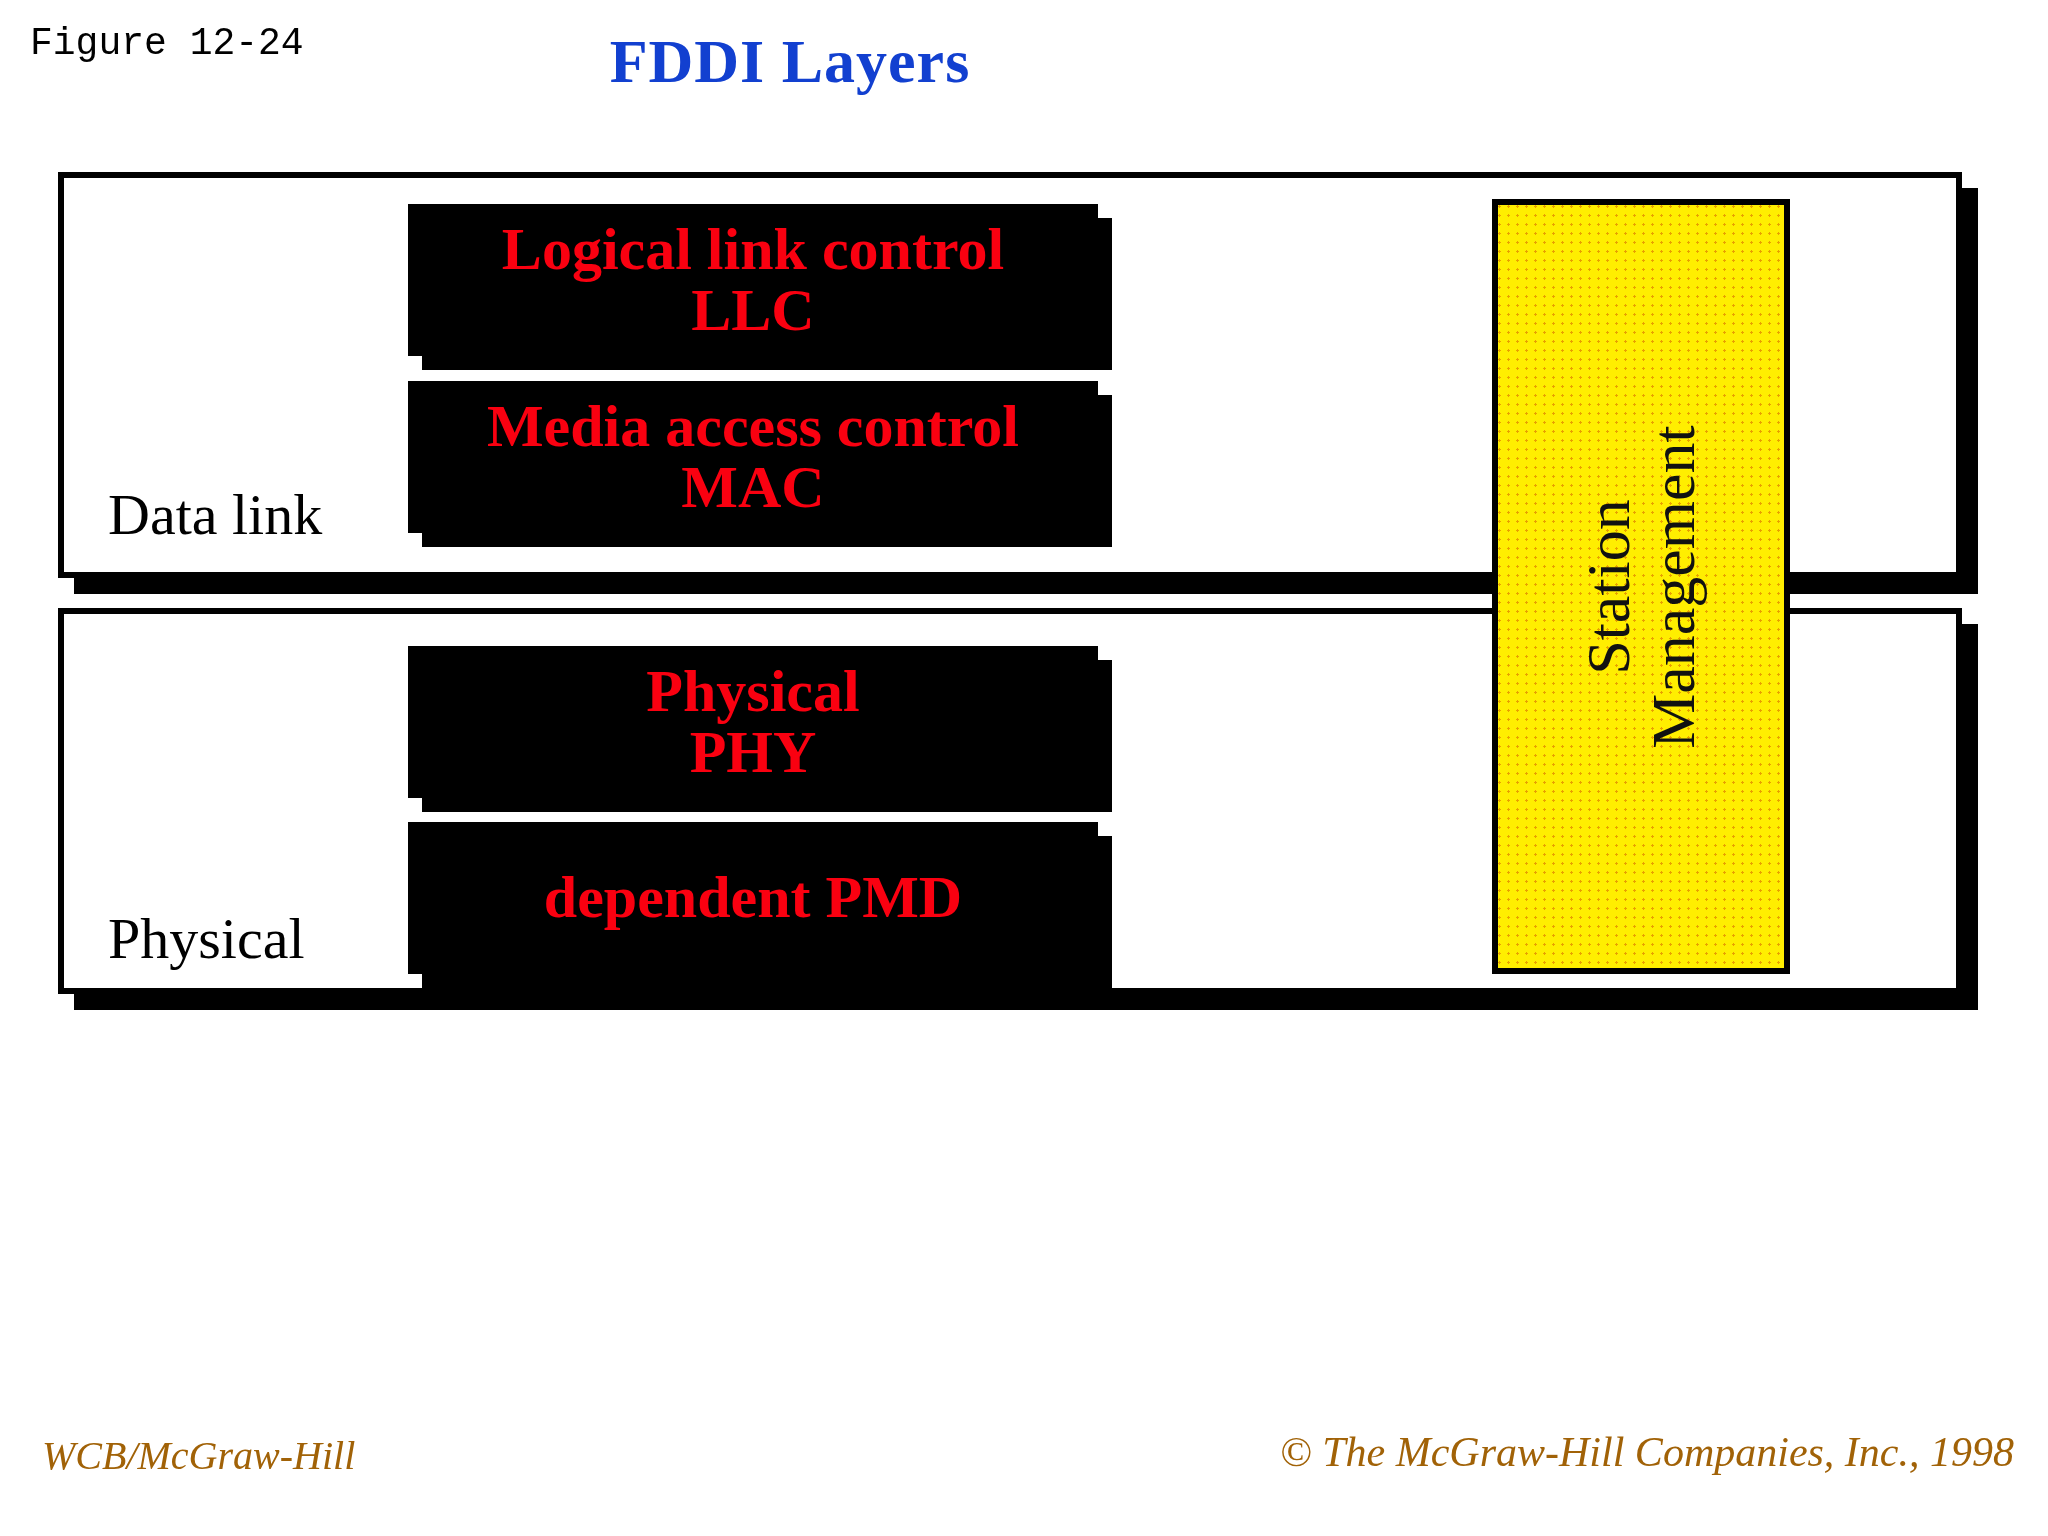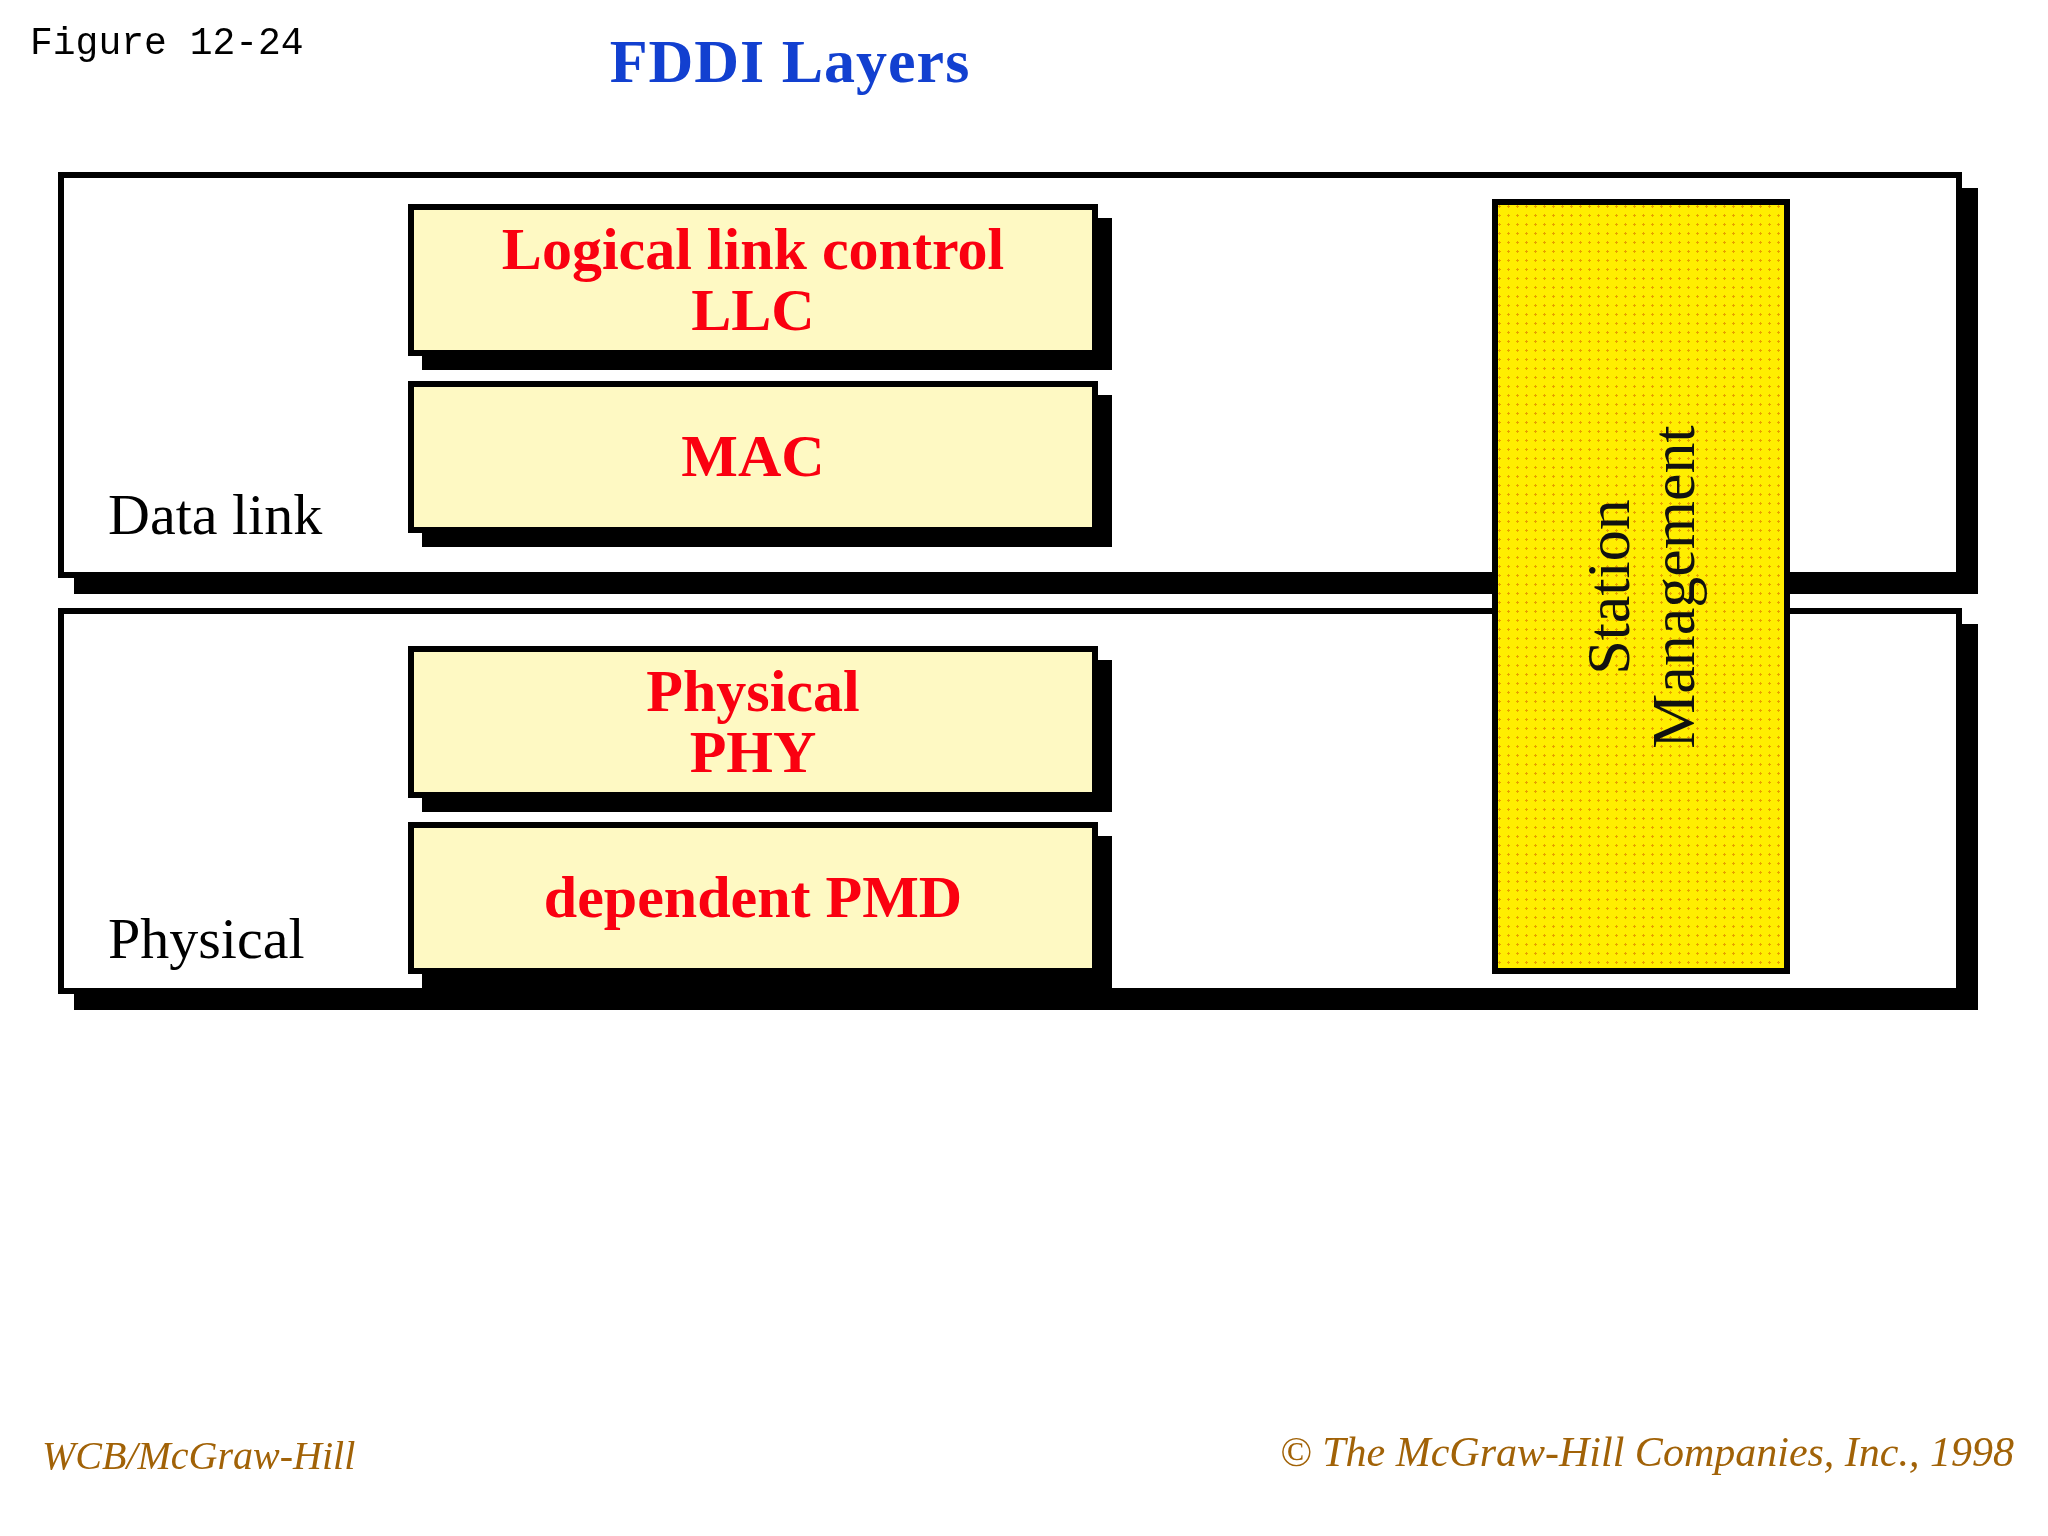--- a/index.html
+++ b/index.html
@@ -47,21 +47,21 @@
     background: #000000;
   }
   .panel {
     position: absolute;
     background: #ffffff;
     border: 6px solid #000000;
     box-sizing: border-box;
   }
   .inner-box {
     position: absolute;
-    background: #fef9c3;
+    background: #000000;
     border: 6px solid #000000;
     box-sizing: border-box;
     display: flex;
     flex-direction: column;
     align-items: center;
     justify-content: center;
   }
   .inner-box .line {
     color: #fa0010;
     font-weight: bold;
@@ -131,20 +131,21 @@
 <div class="layer-label" style="left:108px; top:481px;">Data link</div>
 
 <div class="hard-shadow" style="left:422px; top:218px; width:690px; height:152px;"></div>
 <div class="inner-box" style="left:408px; top:204px; width:690px; height:152px;">
   <span class="line">Logical link control</span>
   <span class="line">LLC</span>
 </div>
 
 <div class="hard-shadow" style="left:422px; top:395px; width:690px; height:152px;"></div>
 <div class="inner-box" style="left:408px; top:381px; width:690px; height:152px;">
+  <span class="line">Media access control</span>
   <span class="line">MAC</span>
 </div>
 
 <div class="hard-shadow" style="left:74px; top:624px; width:1904px; height:386px;"></div>
 <div class="panel" style="left:58px; top:608px; width:1904px; height:386px;"></div>
 
 <div class="layer-label" style="left:108px; top:905px;">Physical</div>
 
 <div class="hard-shadow" style="left:422px; top:660px; width:690px; height:152px;"></div>
 <div class="inner-box" style="left:408px; top:646px; width:690px; height:152px;">

